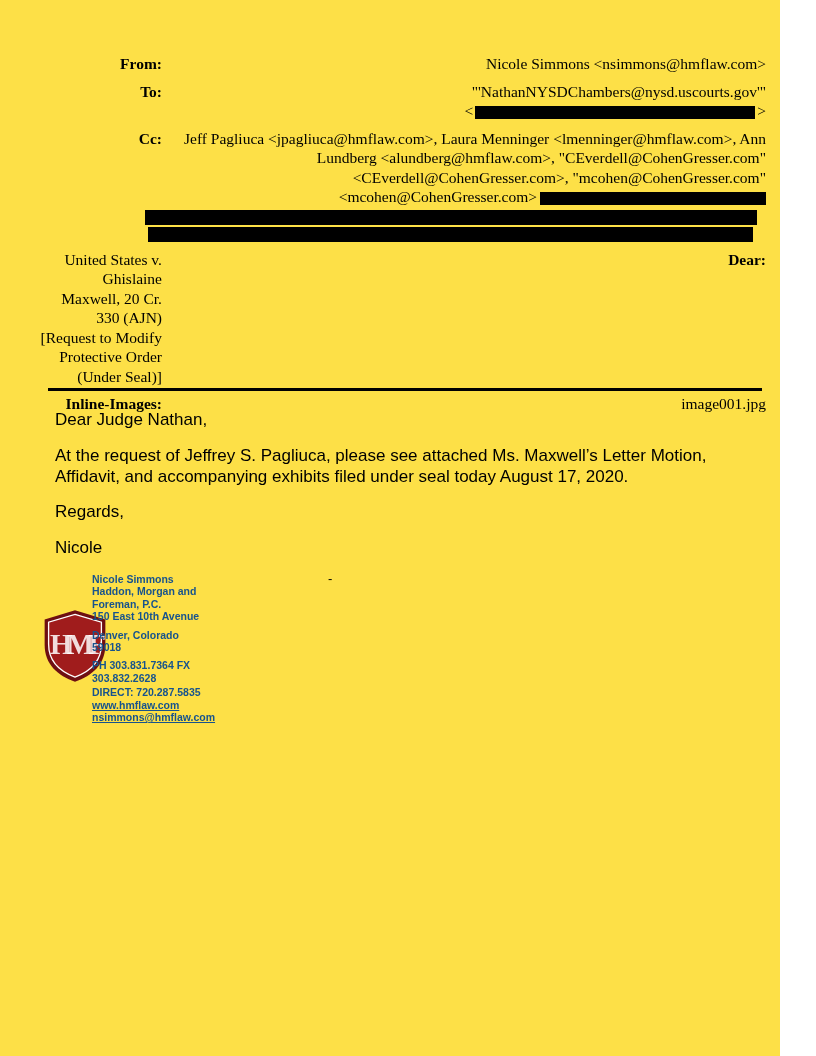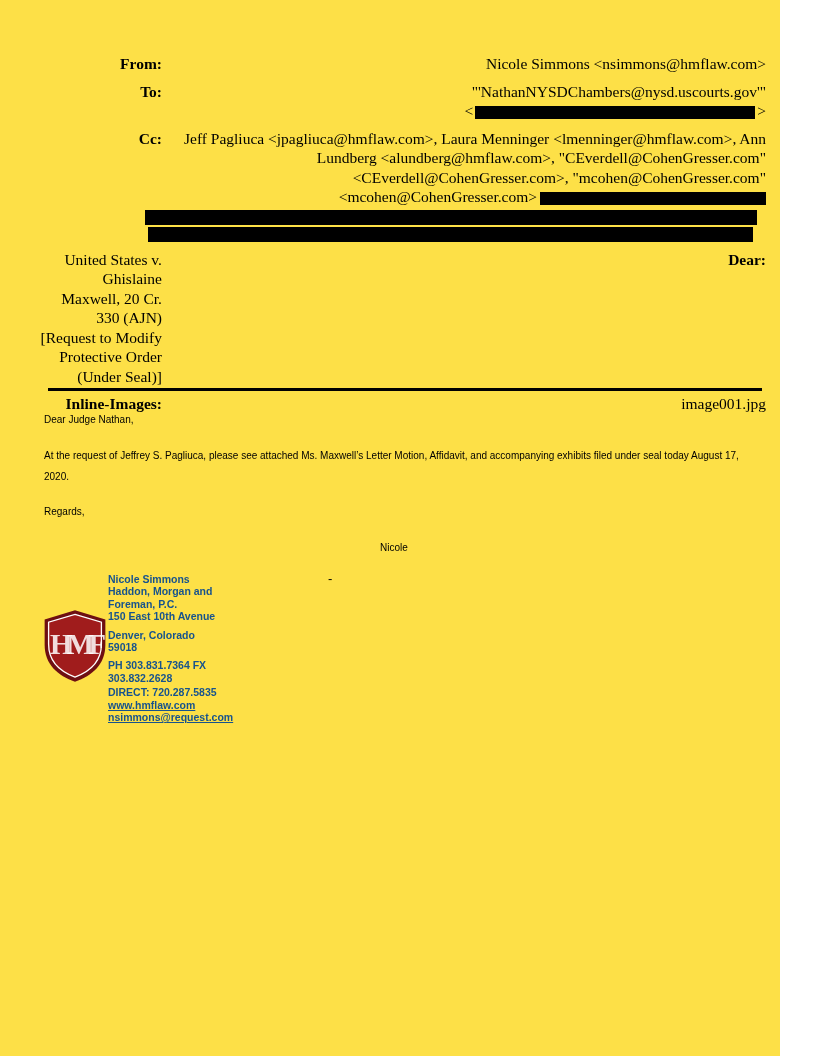--- a/index.html
+++ b/index.html
@@ -31,35 +31,35 @@
   .redact-block-1{width:612px;margin-left:-23px;margin-top:3px;}
   .redact-block-2{width:605px;margin-left:-20px;margin-top:2px;}
 
   
   .divider{
     position:absolute;top:388px;left:48px;width:714px;height:3px;background:#000;
   }
 
   
   .body-text{
-    position:absolute;top:409px;left:44px;width:700px;
+    position:absolute;top:409px;left:55px;width:700px;
     font-family:"Liberation Sans", sans-serif;
-    font-size:10px;line-height:21px;color:#000;
+    font-size:17px;line-height:21px;color:#000;
   }
   .body-text p{margin:0 0 14px 0;}
   .body-text p.tight{margin-bottom:15px;}
 
   .stray-mark{
     position:absolute;top:571px;left:328px;
     font-family:"Liberation Sans", sans-serif;font-size:13px;color:#000;
   }
 
   
   .sig-text{
-    position:absolute;top:573px;left:108px;width:170px;
+    position:absolute;top:573px;left:92px;width:170px;
     font-family:"Liberation Sans", sans-serif;
     font-size:10.5px;font-weight:bold;line-height:12.4px;
     color:#17538d;
   }
   .sig-text div{margin:0;}
   .gap-before{margin-top:6px !important;}
   .small-gap-before{margin-top:2px !important;}
   .sig-link{color:#17538d;text-decoration:underline;cursor:pointer;}
   .sig-logo{
     position:absolute;top:609px;left:42px;width:66px;height:74px;
@@ -97,21 +97,21 @@
     <div class="h-value">image001.jpg</div>
 
   </div>
 
   <div class="divider"></div>
 
   <div class="body-text">
     <p class="tight">Dear Judge Nathan,</p>
     <p>At the request of Jeffrey S. Pagliuca, please see attached Ms. Maxwell’s Letter Motion, Affidavit, and accompanying exhibits filed under seal today August 17, 2020.</p>
     <p style="margin-top:4px;margin-bottom:15px;">Regards,</p>
-    <p style="margin-top:6px;text-align:center;">Nicole</p>
+    <p style="margin-top:6px;">Nicole</p>
   </div>
 
   <div class="stray-mark">-</div>
 
   <svg class="sig-logo" viewBox="0 0 100 112" aria-hidden="true">
 
     <path d="M50 2 L96 16 V54 C96 84 76 101 50 110 C24 101 4 84 4 54 V16 Z" fill="#6e0f12"></path>
 
     <path d="M50 8 L90 20 V53 C90 80 72 95 50 103 C28 95 10 80 10 53 V20 Z" fill="#a01c1c" stroke="#ffffff" stroke-width="2"></path>
 
@@ -122,16 +122,16 @@
     <div>Nicole Simmons</div>
     <div>Haddon, Morgan and</div>
     <div>Foreman, P.C.</div>
     <div>150 East 10th Avenue</div>
     <div class="gap-before">Denver, Colorado</div>
     <div>59018</div>
     <div class="gap-before">PH 303.831.7364 FX</div>
     <div>303.832.2628</div>
     <div class="small-gap-before">DIRECT:  720.287.5835</div>
     <div class="sig-link">www.hmflaw.com</div>
-    <div class="sig-link">nsimmons@request.com</div>
+    <div class="sig-link">nsimmons@hmflaw.com</div>
   </div>
 
 </div>
 
 </body></html>

